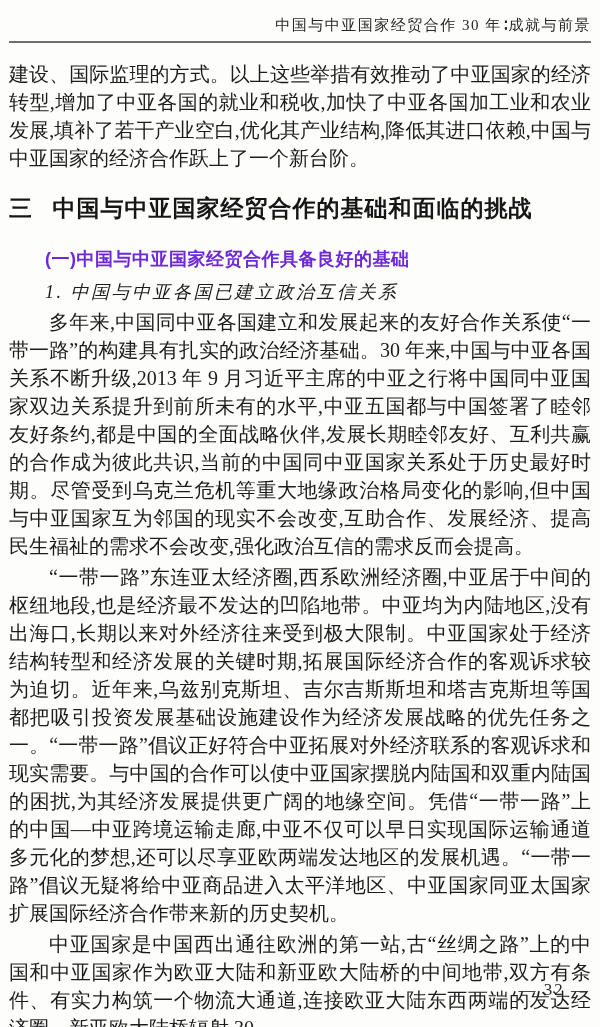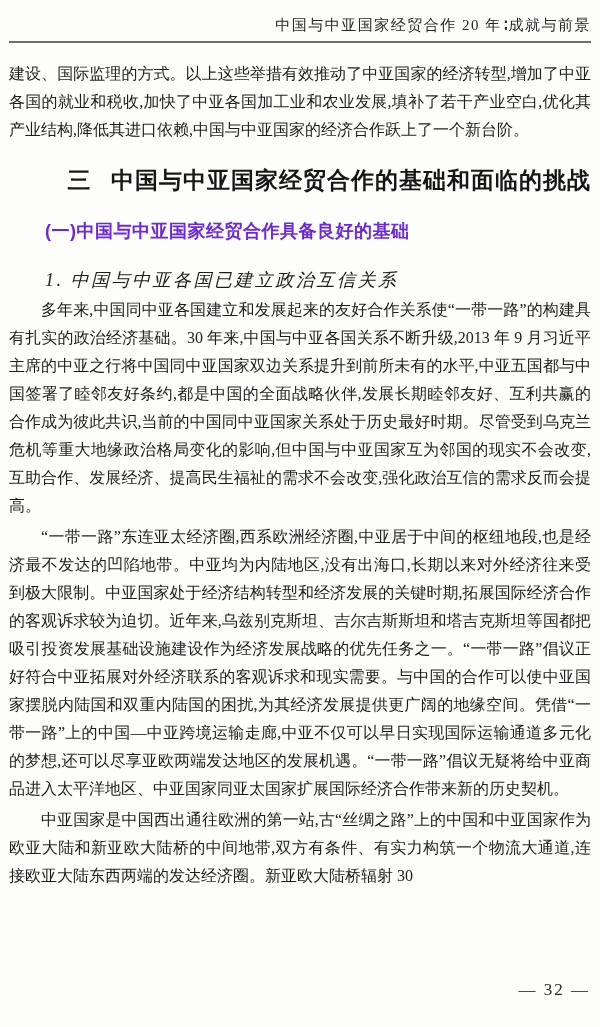--- a/index.html
+++ b/index.html
@@ -31,59 +31,59 @@
   }
   .running-head-rule {
     margin-top: 6px;
     height: 2px;
     background: #6f6f6f;
     border: none;
   }
   
   .para {
     margin: 3px 0 0 0;
-    font-size: 16px;
+    font-size: 20px;
     line-height: 28px;
     text-align: justify;
     text-justify: inter-ideograph;
     text-align-last: left;
     text-indent: 2em;
     color: #1c1c1c;
   }
   .para.continued {
     text-indent: 0;
     margin-top: 17px;
   }
   
   .section-heading {
     margin: 19px 0 22px 0;
     font-family: "Liberation Sans", "DejaVu Sans", sans-serif;
     font-weight: bold;
     font-size: 23px;
     line-height: 34px;
-    text-align: right;
+    text-align: left;
     letter-spacing: 1px;
     color: #161616;
   }
   .section-label {
     margin-right: 0.85em;
   }
   
   .subsection-heading {
     margin: 0 0 0 36px;
     font-family: "Liberation Sans", "DejaVu Sans", sans-serif;
     font-weight: bold;
     font-size: 18px;
     line-height: 24px;
     letter-spacing: 0.5px;
     color: #6d28d9;
   }
   
   .item-heading {
-    margin: 24px 0 0 36px;
+    margin: 8px 0 0 36px;
     font-weight: normal;
     font-style: italic;
     font-size: 18px;
     line-height: 26px;
     letter-spacing: 2.5px;
     color: #1c1c1c;
   }
   .item-heading.tight {
     margin-top: 2px;
   }
@@ -99,21 +99,21 @@
     letter-spacing: 2px;
     color: #2a2a2a;
   }
 </style>
 </head>
 <body>
 
 <div class="page">
 
   <div class="running-head">
-    <span class="running-head-title">中国与中亚国家经贸合作 20 年∶成就与前景</span>
+    <span class="running-head-title">中国与中亚国家经贸合作 30 年∶成就与前景</span>
     <div class="running-head-rule"></div>
   </div>
 
   <p class="para continued">建设、国际监理的方式。以上这些举措有效推动了中亚国家的经济转型,增加了中亚各国的就业和税收,加快了中亚各国加工业和农业发展,填补了若干产业空白,优化其产业结构,降低其进口依赖,中国与中亚国家的经济合作跃上了一个新台阶。</p>
 
   <h1 class="section-heading">
     <span class="section-label">三</span><span class="section-title">中国与中亚国家经贸合作的基础和面临的挑战</span>
   </h1>
 
   <h2 class="subsection-heading">(一)中国与中亚国家经贸合作具备良好的基础</h2>

